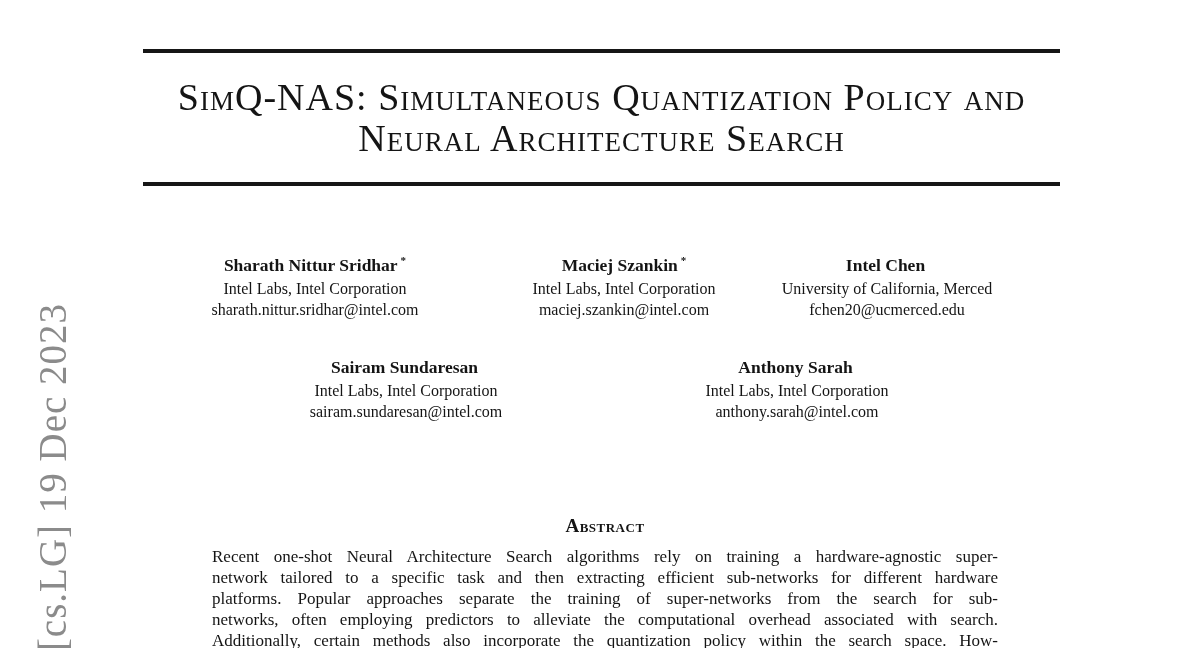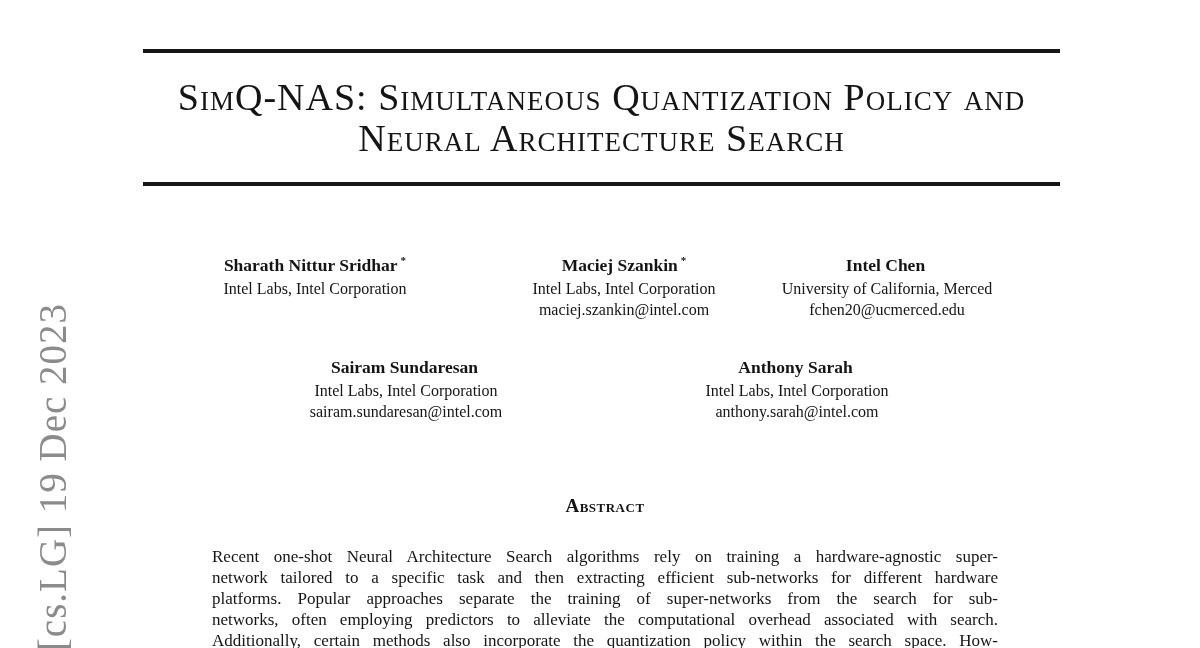--- a/index.html
+++ b/index.html
@@ -66,21 +66,21 @@
   .a1 { left: 315px; top: 248px; }
   .a2 { left: 624px; top: 248px; }
   .a3 { left: 887px; top: 248px; }
   .a4 { left: 406px; top: 350px; }
   .a5 { left: 797px; top: 350px; }
 
   
   .abstract-heading {
     position: absolute;
     left: 212px;
-    top: 494px;
+    top: 514px;
     width: 786px;
     text-align: center;
     font-variant: small-caps;
     font-weight: 700;
     font-size: 19px;
     line-height: 24px;
     letter-spacing: 0.5px;
   }
   .abstract-body {
     position: absolute;
@@ -108,20 +108,21 @@
   <div class="title-block">
     <div class="title-line">SimQ-NAS: Simultaneous Quantization Policy and</div>
     <div class="title-line">Neural Architecture Search</div>
   </div>
 
   <div class="rule rule-bottom"></div>
 
   <div class="author a1">
     <div class="author-name"><span>Sharath Nittur Sridhar</span><sup class="mark">*</sup></div>
     <div class="author-sub">Intel Labs, Intel Corporation</div>
+    <div class="author-sub">sharath.nittur.sridhar@intel.com</div>
   </div>
 
   <div class="author a2">
     <div class="author-name"><span>Maciej Szankin</span><sup class="mark">*</sup></div>
     <div class="author-sub">Intel Labs, Intel Corporation</div>
     <div class="author-sub">maciej.szankin@intel.com</div>
   </div>
 
   <div class="author a3">
     <div class="author-name"><span>Intel Chen</span><sup class="mark"></sup></div>

